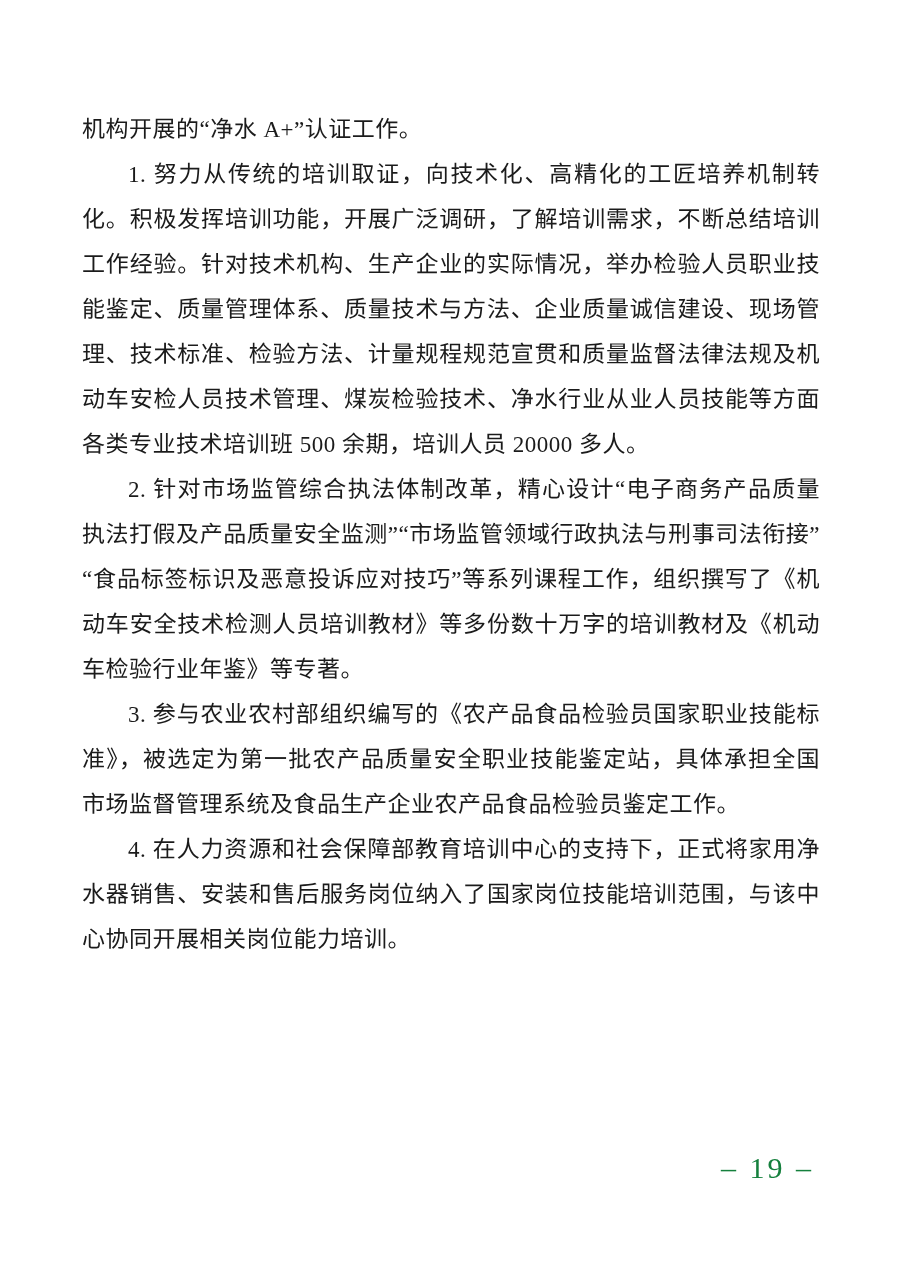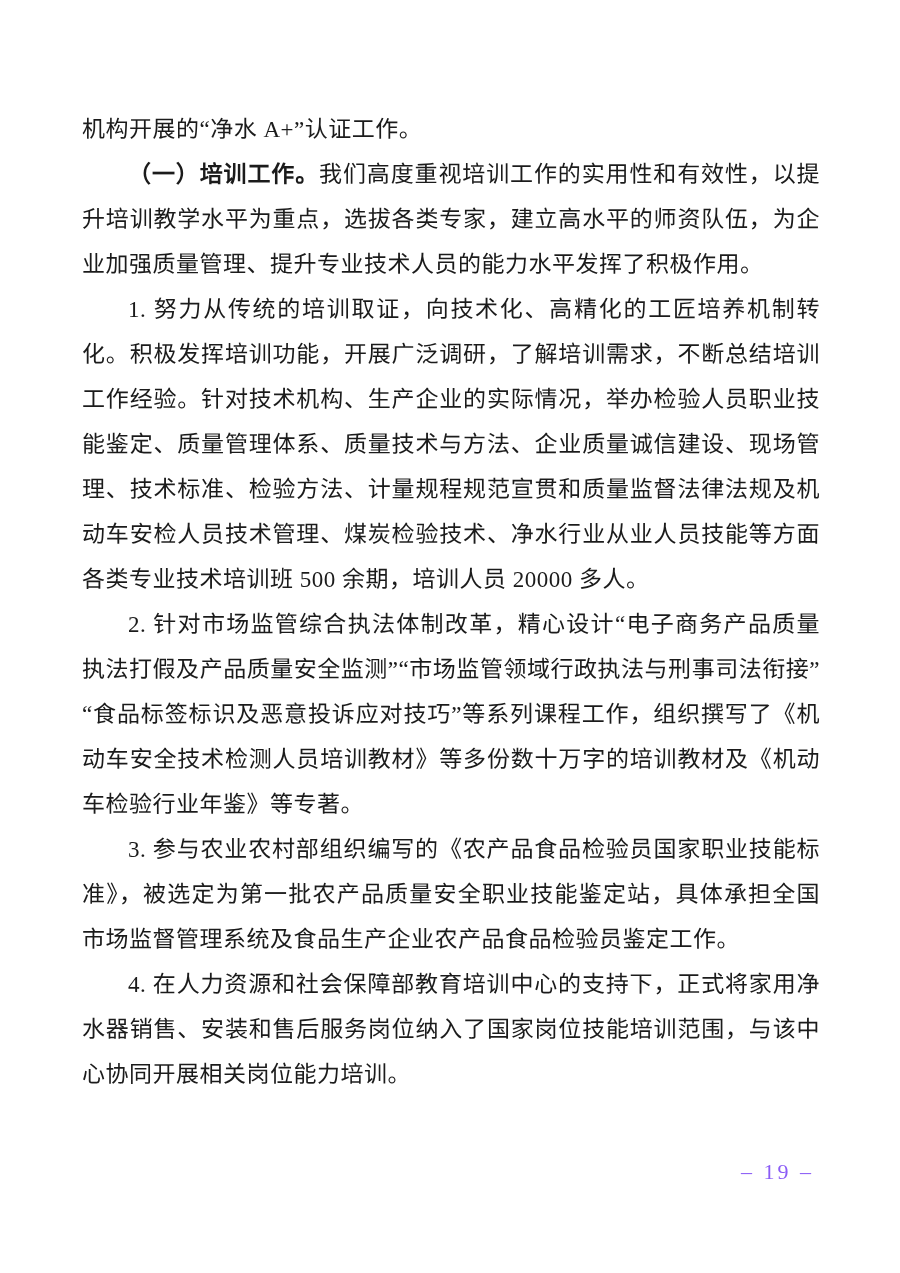--- a/index.html
+++ b/index.html
@@ -43,35 +43,34 @@
     letter-spacing: 0.5px;
   }
   .lead {
     font-weight: 700;
   }
   .page-number {
     position: absolute;
     right: 86px;
     bottom: 88px;
     font-family: "Liberation Serif", "DejaVu Serif", serif;
-    font-size: 22px;
+    font-size: 30px;
     letter-spacing: 3px;
-    color: #8b5cf6;
+    color: #15803d;
     margin-left: 22px;
   }
 </style>
 </head>
 <body>
 
 <div class="page">
   <main class="content">
     <p class="para no-indent">机构开展的“净水 A+”认证工作。</p>
 
 
-    <p class="para"><b class="lead">（一）培训工作。</b><span>我们高度重视培训工作的实用性和有效性，以提升培训教学水平为重点，选拔各类专家，建立高水平的师资队伍，为企业加强质量管理、提升专业技术人员的能力水平发挥了积极作用。</span></p>
 
     <p class="para">1. 努力从传统的培训取证，向技术化、高精化的工匠培养机制转化。积极发挥培训功能，开展广泛调研，了解培训需求，不断总结培训工作经验。针对技术机构、生产企业的实际情况，举办检验人员职业技能鉴定、质量管理体系、质量技术与方法、企业质量诚信建设、现场管理、技术标准、检验方法、计量规程规范宣贯和质量监督法律法规及机动车安检人员技术管理、煤炭检验技术、净水行业从业人员技能等方面各类专业技术培训班 500 余期，培训人员 20000 多人。</p>
 
     <p class="para">2. 针对市场监管综合执法体制改革，精心设计“电子商务产品质量执法打假及产品质量安全监测”“市场监管领域行政执法与刑事司法衔接”“食品标签标识及恶意投诉应对技巧”等系列课程工作，组织撰写了《机动车安全技术检测人员培训教材》等多份数十万字的培训教材及《机动车检验行业年鉴》等专著。</p>
 
     <p class="para">3. 参与农业农村部组织编写的《农产品食品检验员国家职业技能标准》，被选定为第一批农产品质量安全职业技能鉴定站，具体承担全国市场监督管理系统及食品生产企业农产品食品检验员鉴定工作。</p>
 
     <p class="para">4. 在人力资源和社会保障部教育培训中心的支持下，正式将家用净水器销售、安装和售后服务岗位纳入了国家岗位技能培训范围，与该中心协同开展相关岗位能力培训。</p>
   </main>
 

